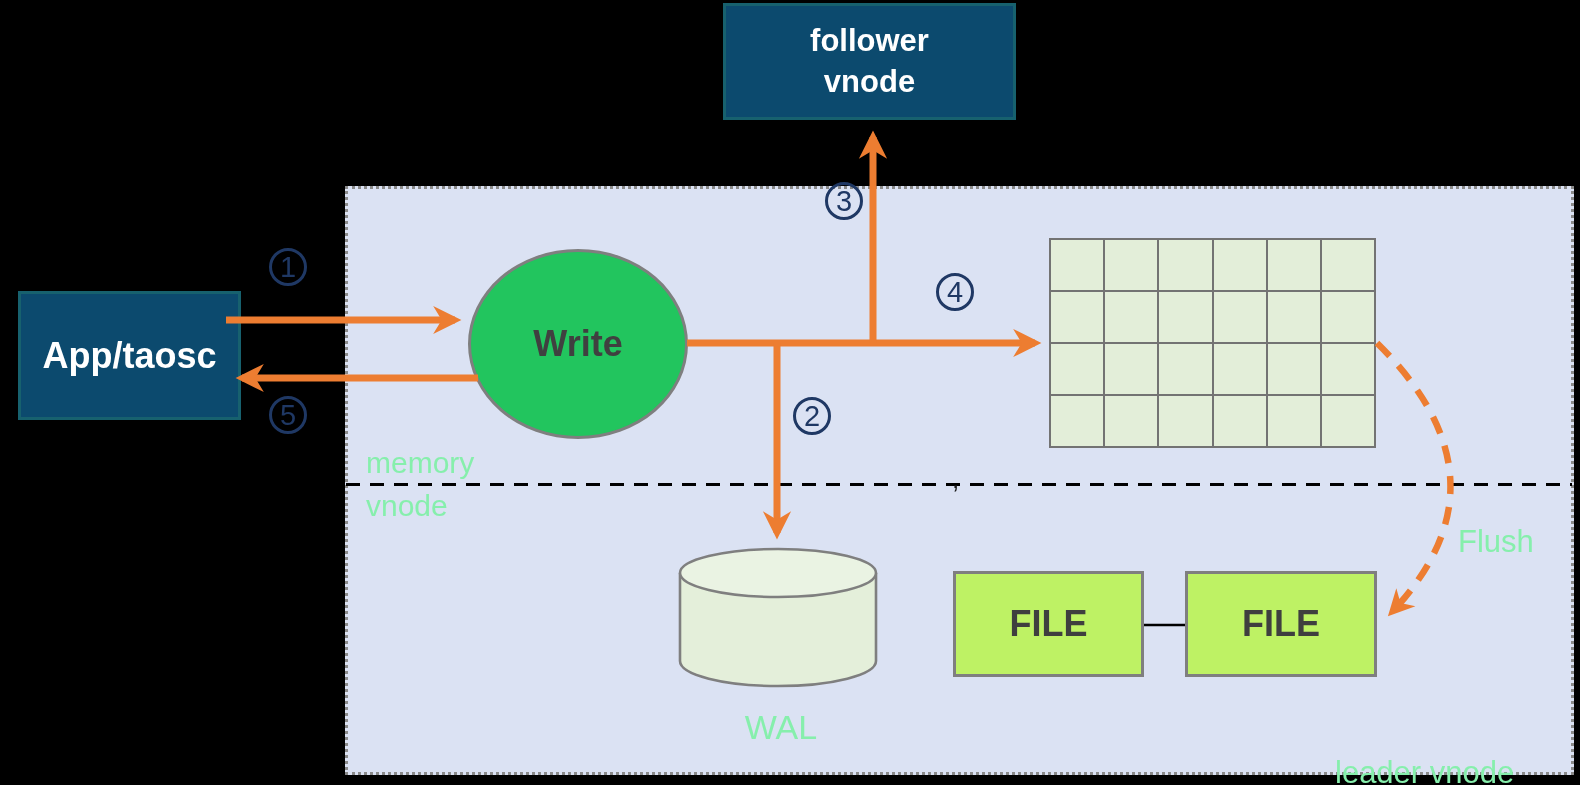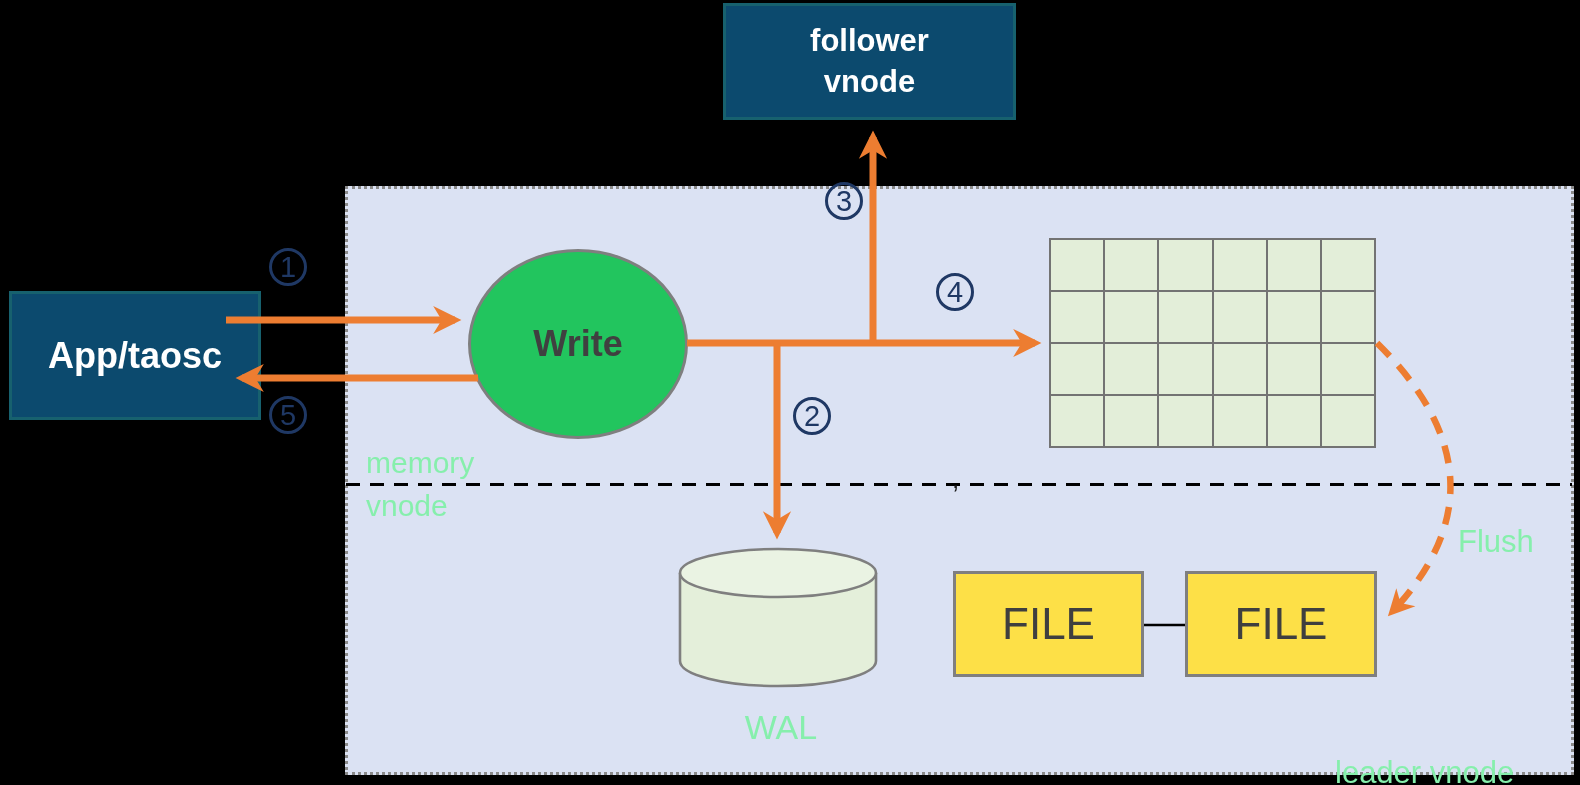--- a/index.html
+++ b/index.html
@@ -12,38 +12,38 @@
   .container{
     left:345px;top:186px;width:1229px;height:589px;
     background:#DBE2F3;border:3px dotted #8a8a8a;
   }
   
   .bluebox{
     background:#0c4a6e;border:3px solid #17616E;color:#fff;font-weight:bold;
     display:flex;align-items:center;justify-content:center;text-align:center;
   }
   .follower{left:723px;top:3px;width:293px;height:117px;font-size:31px;line-height:1.3;white-space:pre-line;}
-  .appbox{left:9px;top:291px;width:252px;height:129px;font-size:36px;}
+  .appbox{left:18px;top:291px;width:223px;height:129px;font-size:36px;}
   
   .writecircle{
     left:468px;top:249px;width:220px;height:190px;border-radius:50%;
     background:#22c55e;border:3px solid #7f7f7f;color:#404040;
     font-size:36px;font-weight:bold;display:flex;align-items:center;justify-content:center;
   }
   
   .memgrid{
     left:1049px;top:238px;width:327px;height:210px;
     display:grid;grid-template-columns:repeat(6,1fr);grid-template-rows:repeat(4,1fr);
     gap:2px;background:#737373;border:2px solid #737373;
   }
   .memgrid .cell{background:#E3EED9;}
   
   .filebox{
-    background:#fde047;border:3px solid #7f7f7f;color:#3f3f3f;font-weight:normal;
-    font-size:44px;display:flex;align-items:center;justify-content:center;
+    background:#bef264;border:3px solid #7f7f7f;color:#3f3f3f;font-weight:bold;
+    font-size:36px;display:flex;align-items:center;justify-content:center;
   }
   .file1{left:953px;top:571px;width:191px;height:106px;}
   .file2{left:1185px;top:571px;width:192px;height:106px;}
   
   .lbl{color:#86efac;font-size:30px;white-space:nowrap;}
   .lbl-memory{left:366px;top:446px;}
   .lbl-disk{left:366px;top:489px;}
   .lbl-wal{left:681px;top:708px;width:200px;text-align:center;font-size:34px;}
   .lbl-flush{left:1458px;top:524px;font-size:31px;}
   .lbl-leader{left:1335px;top:711px;font-size:31px;margin-top:44px;}

